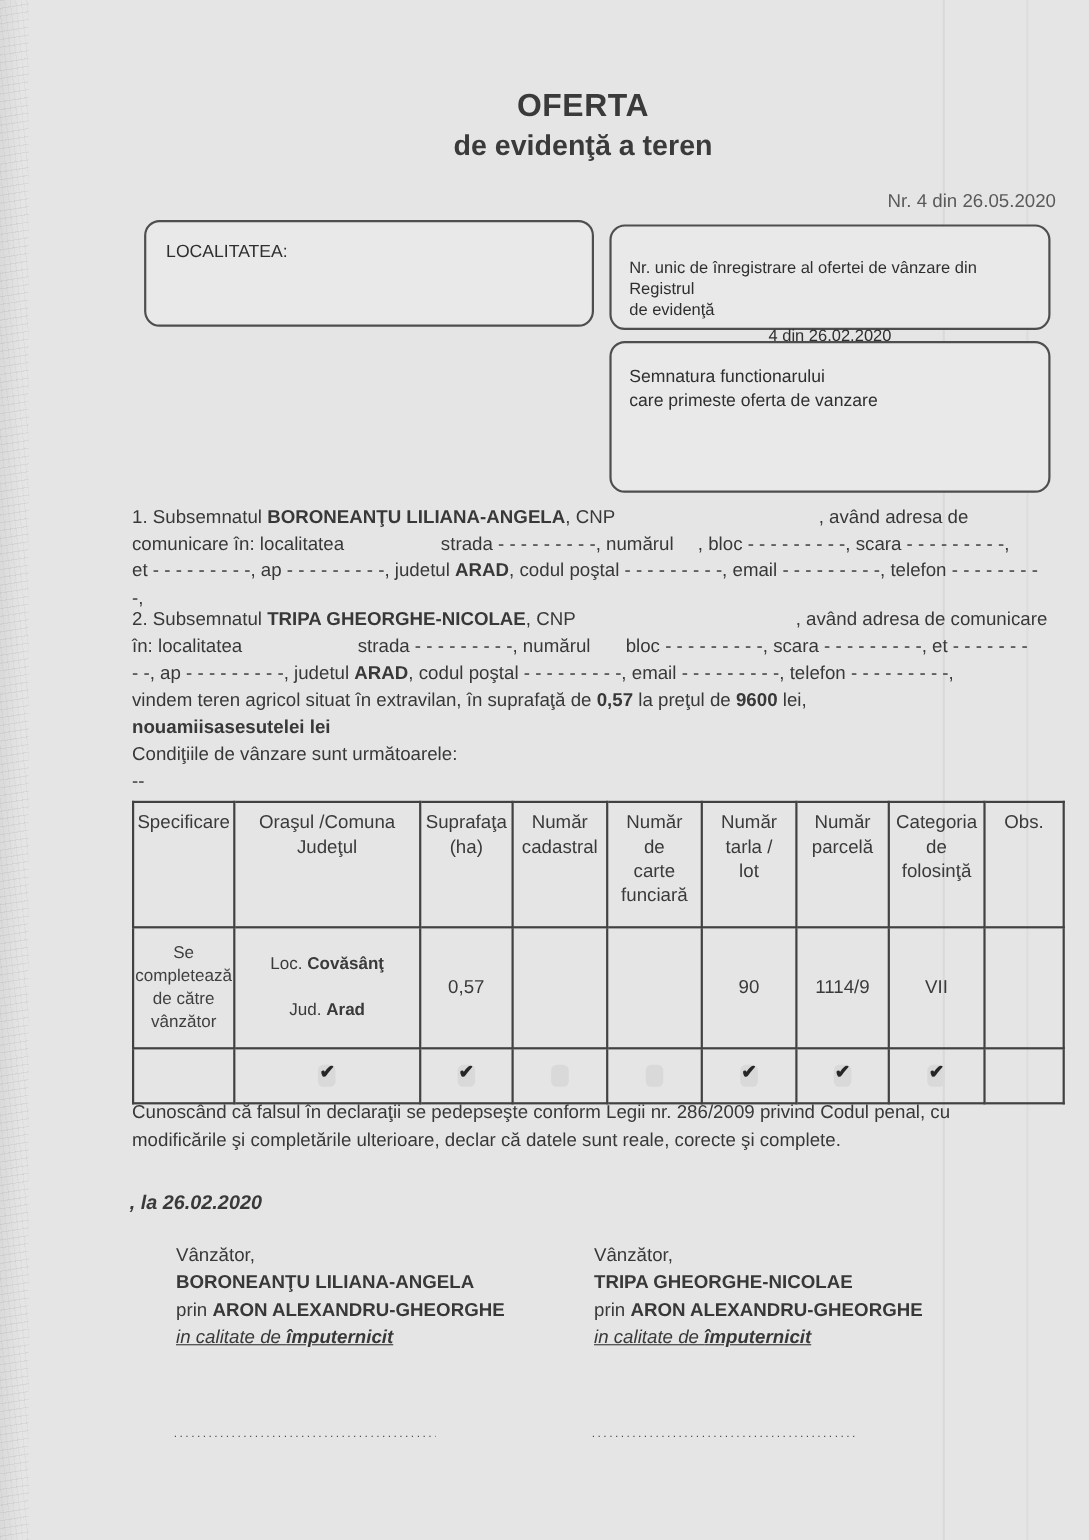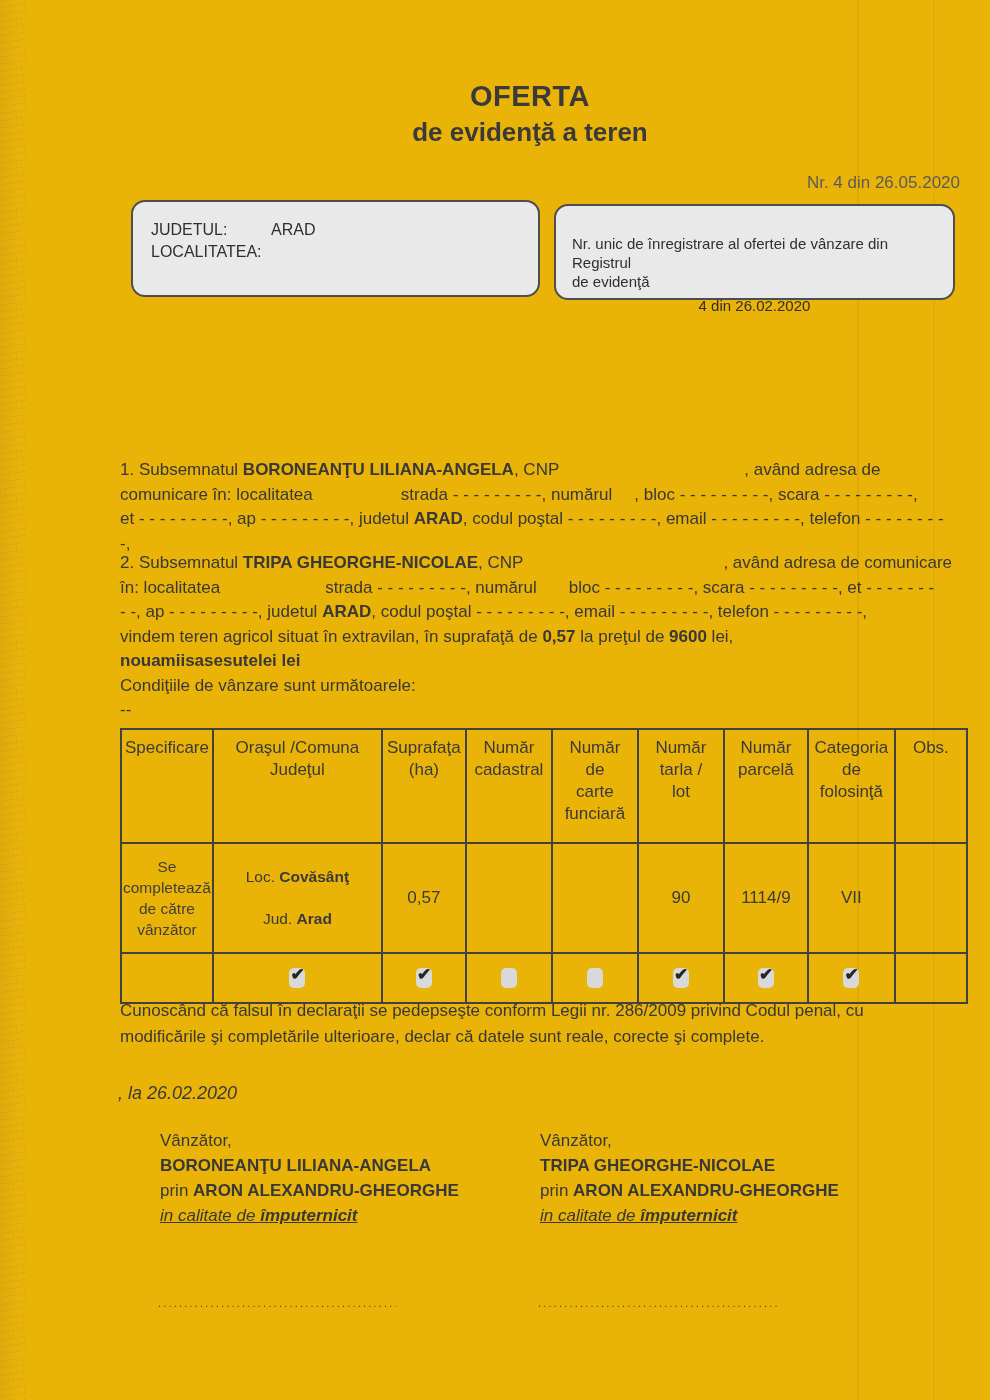--- a/index.html
+++ b/index.html
@@ -1,18 +1,18 @@
 <!DOCTYPE html>
 <html><head>
 <meta charset="utf-8">
 <style>
   html,body { margin:0; padding:0; background:#ffffff; }
   .page {
     position:relative; width:990px; height:1400px; overflow:hidden;
-    background:#eab308; color:#3d3d3d;
+    background:#e5e5e5; color:#3d3d3d;
     font-family:"Liberation Sans", sans-serif;
   }
   
   .edge-noise {
     position:absolute; left:0; top:0; width:26px; height:1400px;
     background:
       repeating-linear-gradient(171deg, rgba(110,110,110,0.10) 0 1px, transparent 1px 7px),
       repeating-linear-gradient(84deg, rgba(140,140,140,0.07) 0 1px, transparent 1px 5px),
       linear-gradient(90deg, rgba(0,0,0,0.05), transparent 75%);
   }
@@ -85,21 +85,21 @@
   }
   .ck {
     position:absolute; left:1px; top:-3px;
     font-size:17px; font-weight:700; color:#262626; line-height:20px;
   }
 
   .legal { top:998px; line-height:26px; }
 
   .date-line {
     position:absolute; left:118px; top:1083px;
-    font-size:18px; font-weight:400; font-style:italic; color:#3a3a3a;
+    font-size:18px; font-weight:700; font-style:italic; color:#3a3a3a;
   }
 
   .sig { position:absolute; top:1128px; width:400px; font-size:17px; line-height:25px; color:#383838; }
   .sig-left  { left:160px; }
   .sig-right { left:540px; }
 
   .dots {
     position:absolute; top:1297px; height:15px; overflow:hidden;
     white-space:nowrap; font-size:11px; letter-spacing:2.2px; color:#4a4a4a;
   }
@@ -114,34 +114,35 @@
   <div class="edge-noise"></div>
   <div class="vline vline1"></div>
   <div class="vline vline2"></div>
 
   <div class="doc-title">OFERTA</div>
   <div class="doc-subtitle">de evidenţă a teren</div>
   <div class="doc-ref">Nr. 4 din 26.05.2020</div>
 
   <div class="box box-judet">
     <div class="brow">
-      <span class="blabel">JUDETUL:</span><span class="bvalue">ARAD</span>
-    </div>
-    <div class="brow">
       <span class="blabel">LOCALITATEA:</span>
     </div>
   </div>
 
   <div class="box box-registru">
     <div class="pre reg-text">Nr. unic de înregistrare al ofertei de vânzare din Registrul
 de evidenţă</div>
     <div class="reg-value">4 din 26.02.2020</div>
   </div>
 
 
+  <div class="box box-semnatura">
+    <div class="pre">Semnatura functionarului
+care primeste oferta de vanzare</div>
+  </div>
 
   <div class="para para1"><span>1. Subsemnatul </span><span class="b">BORONEANŢU LILIANA-ANGELA</span><span>, CNP</span><span class="gap gap-cnp"></span><span>, având adresa de
 comunicare în: localitatea</span><span class="gap gap-loc"></span><span>strada - - - - - - - - -, numărul</span><span class="gap gap-num"></span><span>, bloc - - - - - - - - -, scara - - - - - - - - -,
 et - - - - - - - - -, ap - - - - - - - - -, judetul </span><span class="b">ARAD</span><span>, codul poştal - - - - - - - - -, email - - - - - - - - -, telefon - - - - - - - -
 -,</span></div>
 
   <div class="para para2"><span>2. Subsemnatul </span><span class="b">TRIPA GHEORGHE-NICOLAE</span><span>, CNP</span><span class="gap gap-cnp2"></span><span>, având adresa de comunicare
 în: localitatea</span><span class="gap gap-loc2"></span><span>strada - - - - - - - - -, numărul</span><span class="gap gap-num2"></span><span>bloc - - - - - - - - -, scara - - - - - - - - -, et - - - - - - -
 - -, ap - - - - - - - - -, judetul </span><span class="b">ARAD</span><span>, codul poştal - - - - - - - - -, email - - - - - - - - -, telefon - - - - - - - - -,
 vindem teren agricol situat în extravilan, în suprafaţă de </span><span class="b">0,57</span><span> la preţul de </span><span class="b">9600</span><span> lei,

